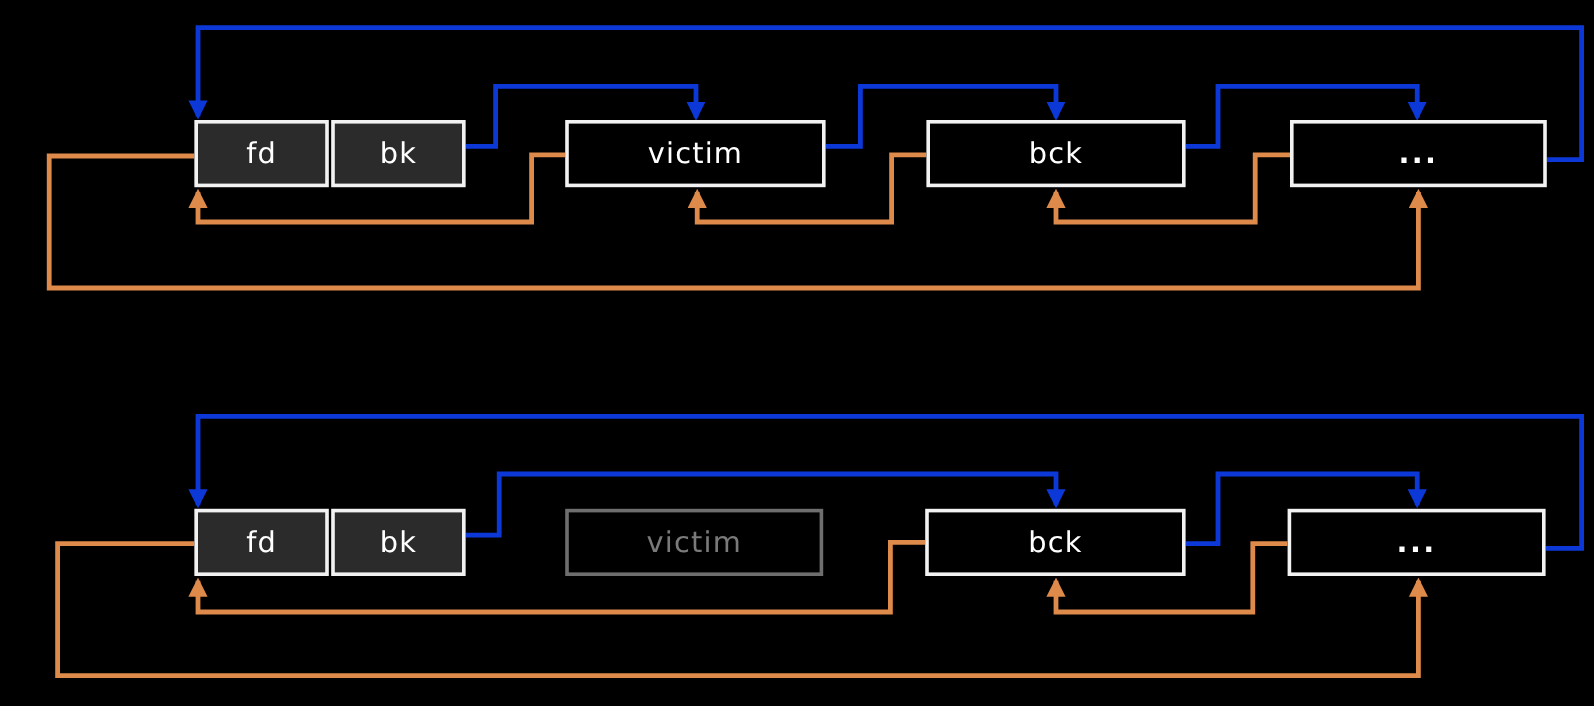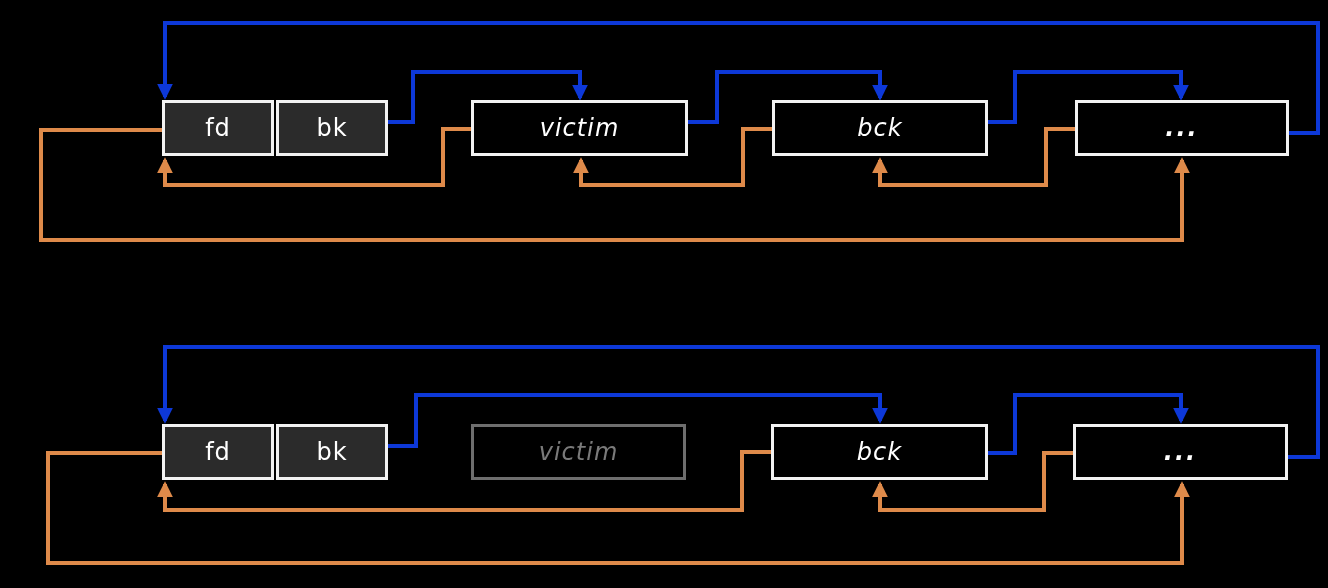--- a/index.html
+++ b/index.html
@@ -28,21 +28,21 @@
   .mf{fill:var(--forward-arrow);}
   .mb{fill:var(--backward-arrow);}
   .box{
     position:absolute;box-sizing:border-box;
     border:3px solid var(--box-border);
     display:flex;align-items:center;justify-content:center;
     color:var(--label-text);
     font-size:24px;letter-spacing:1px;
   }
   .head-cell{background:var(--head-fill);}
-  .node{background:var(--node-fill);font-style:italic;}
+  .node{background:var(--node-fill);}
   .more{font-weight:bold;letter-spacing:2px;}
   .freed{border-color:var(--freed-border);color:var(--freed-text);}
 </style>
 </head>
 <body>
 
 <div class="canvas">
 
   <svg class="arrows" width="1328" height="588" viewBox="0 0 1328 588" xmlns="http://www.w3.org/2000/svg">
     <defs>

